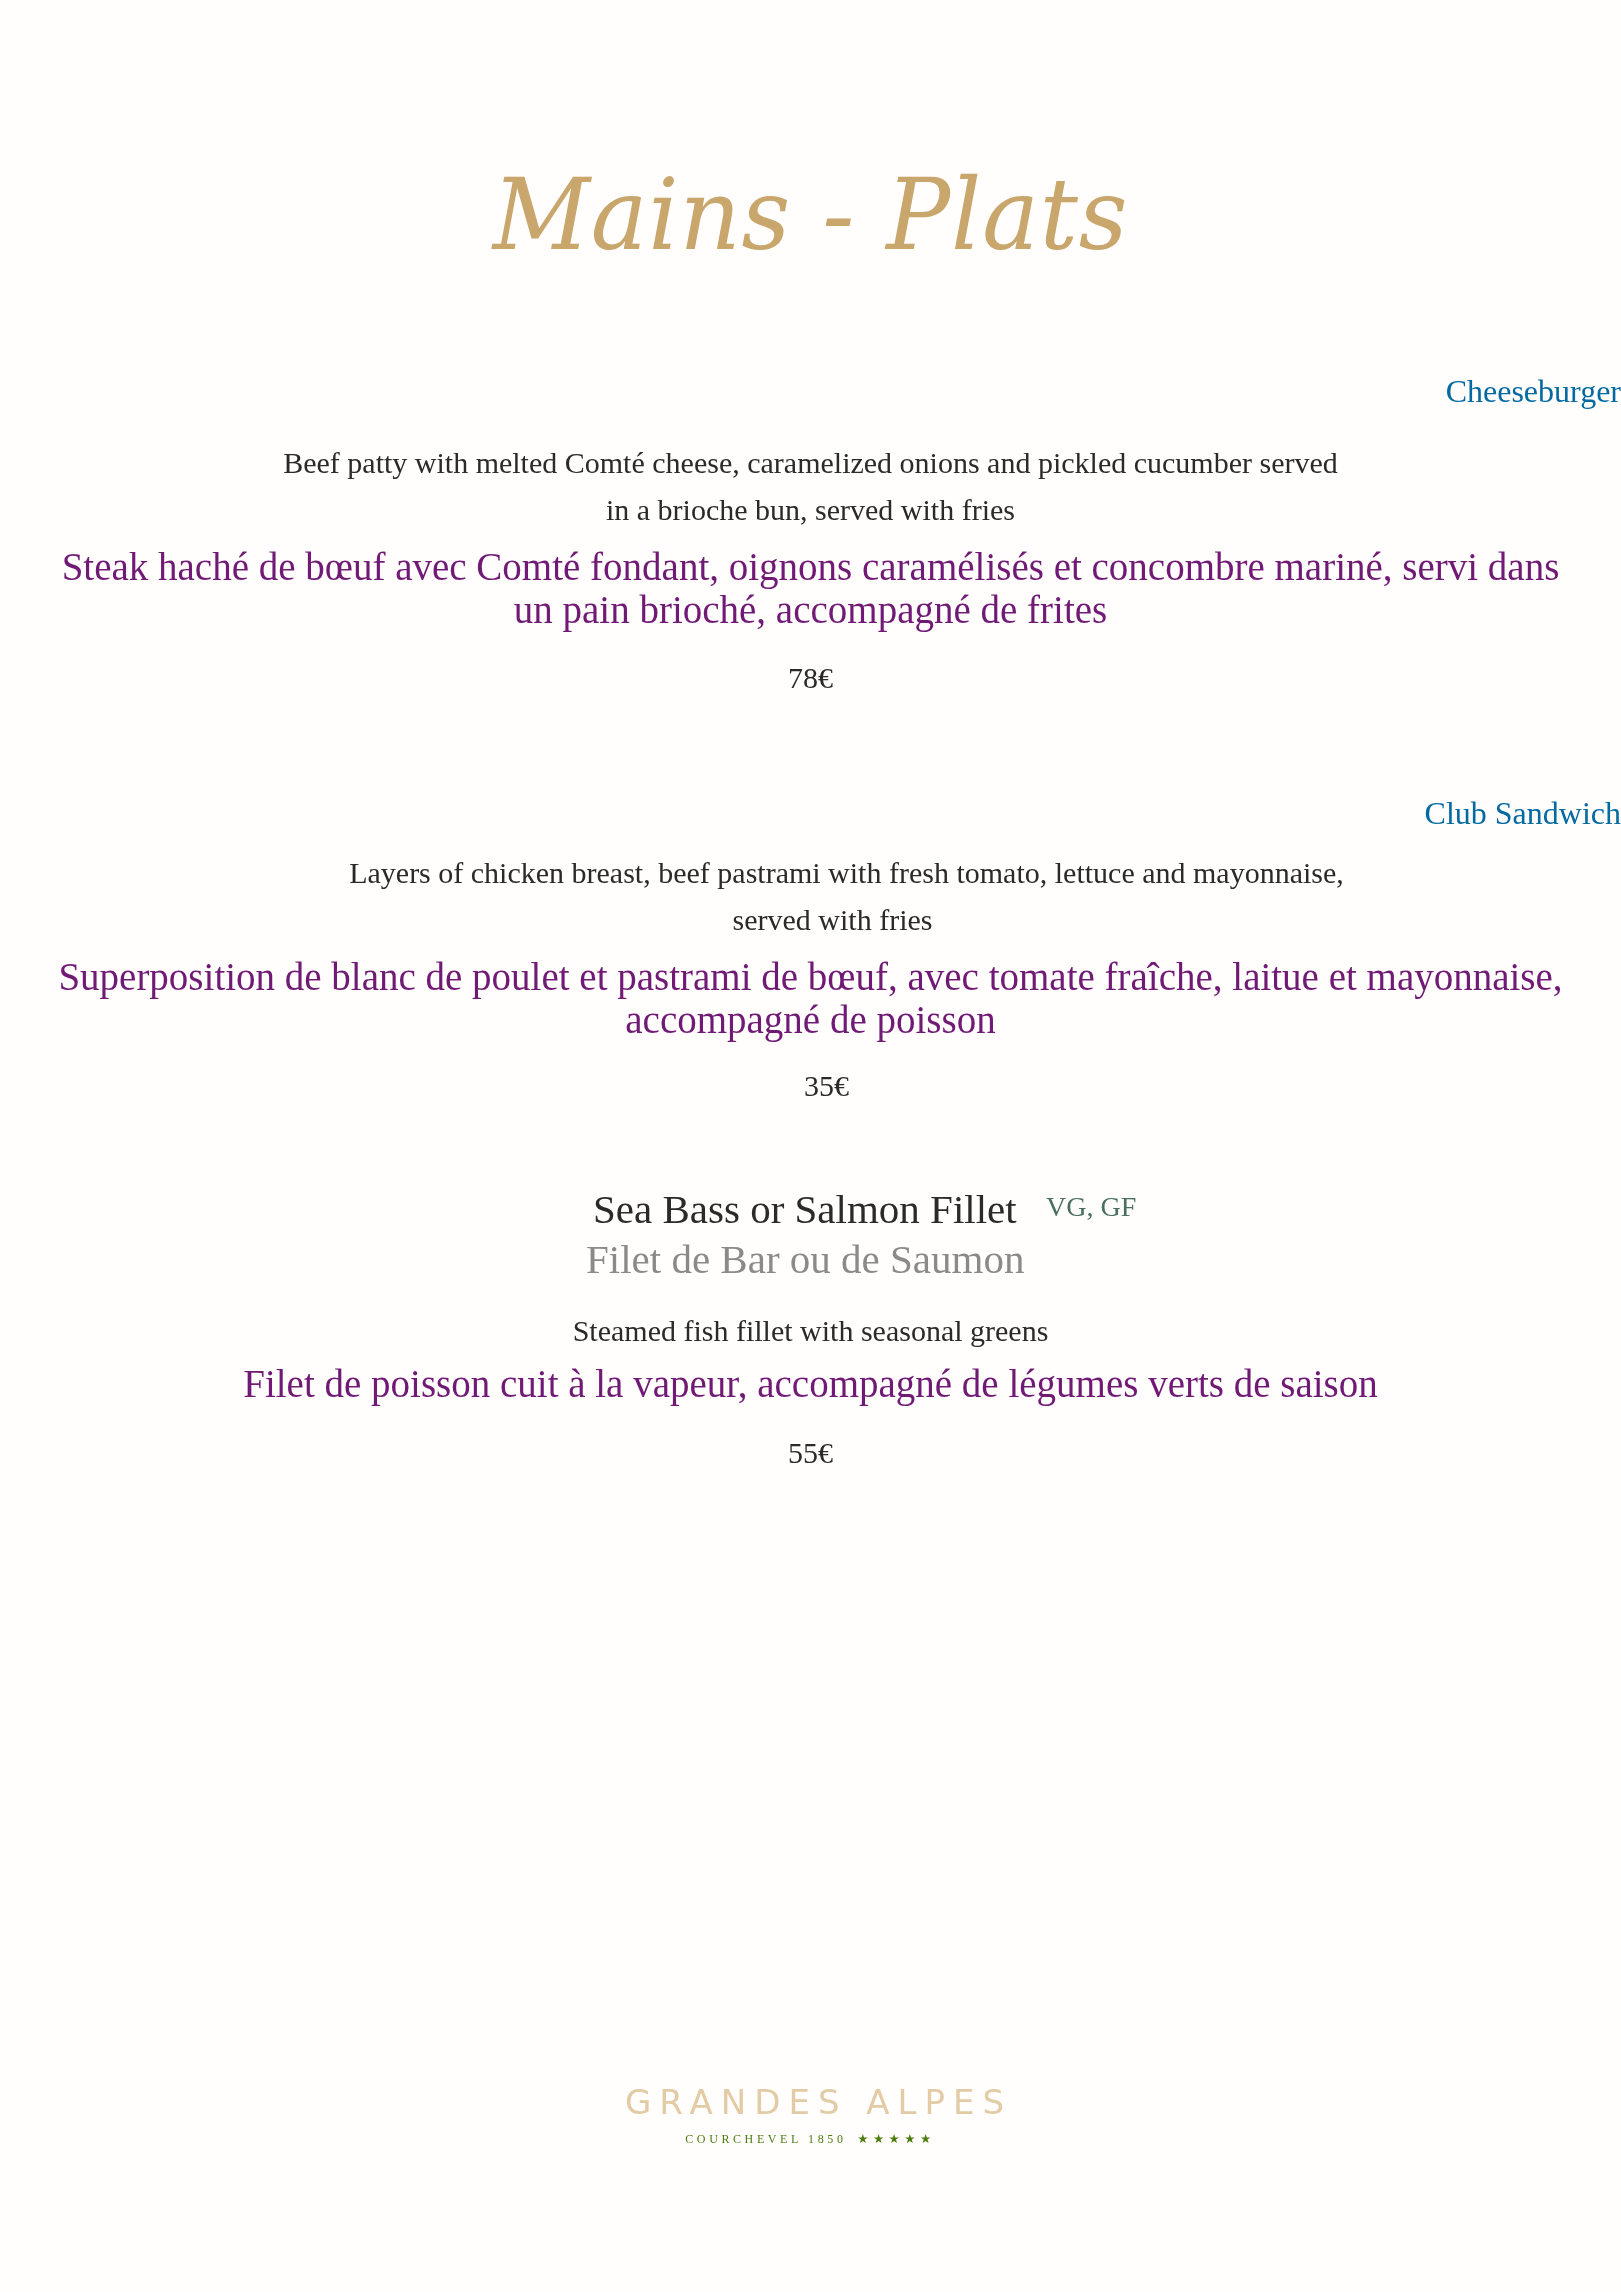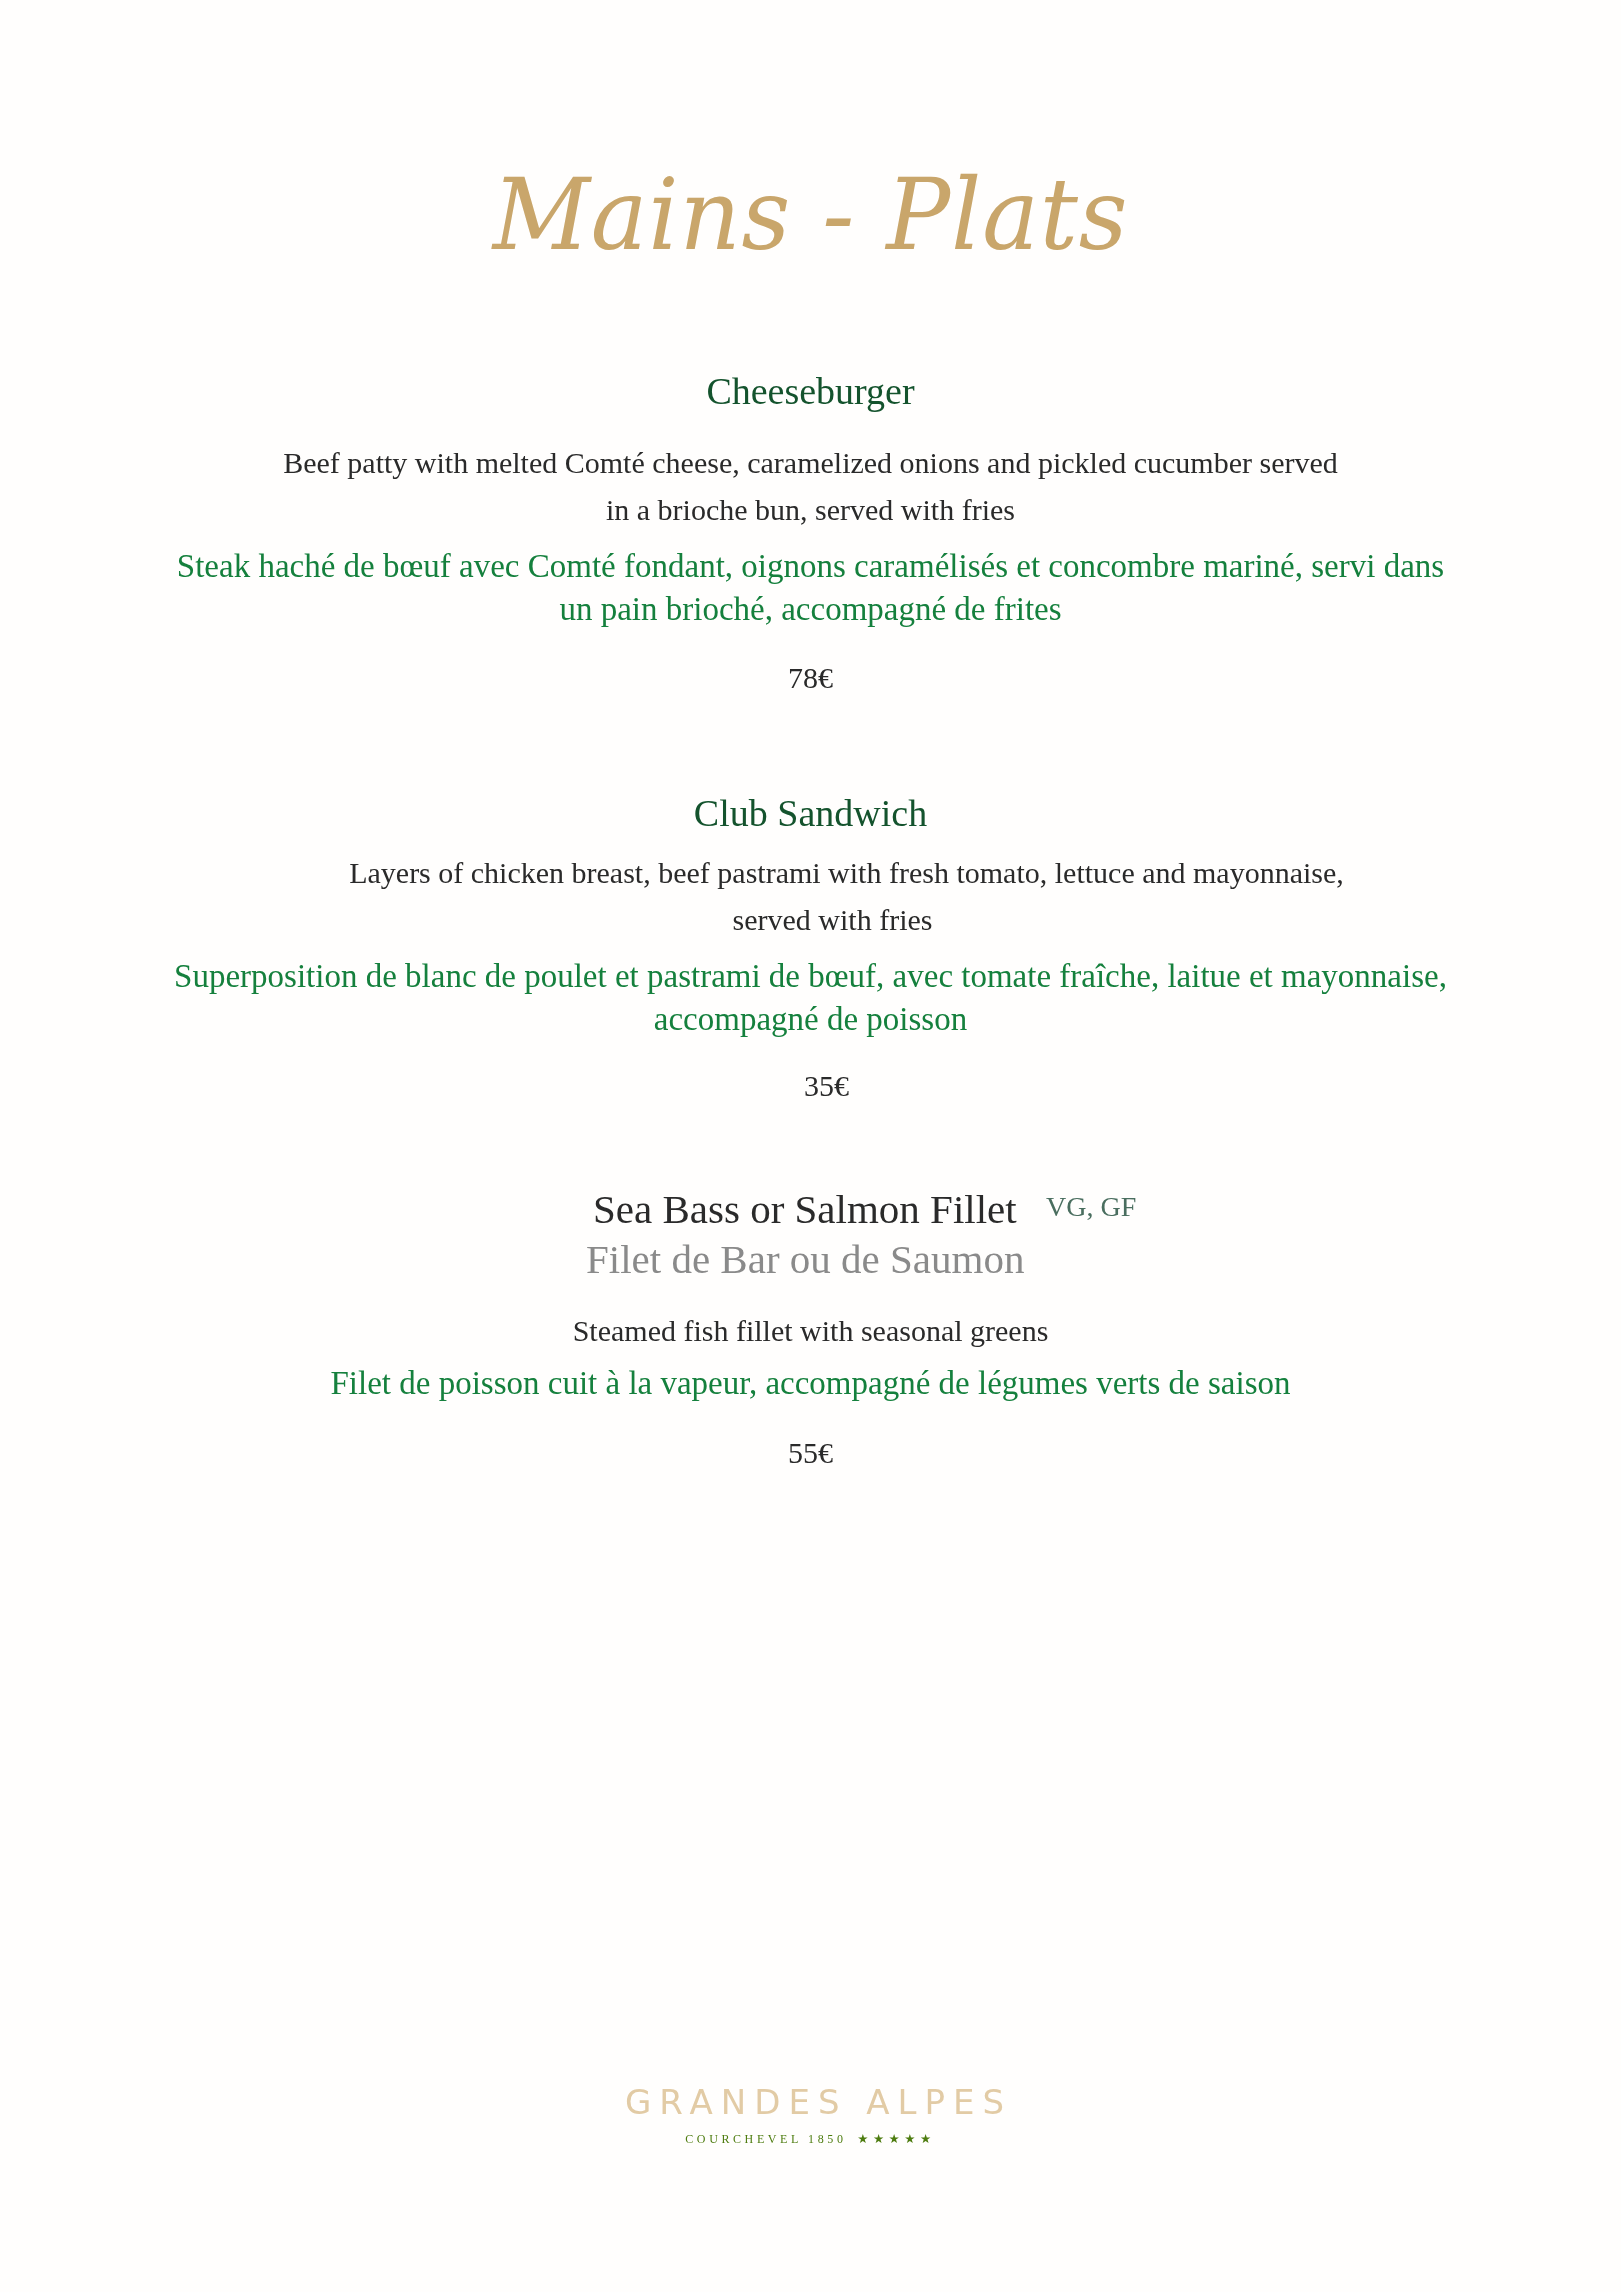--- a/index.html
+++ b/index.html
@@ -2,23 +2,23 @@
 <html style="font-size:14.3px"><head>
 <meta charset="utf-8">
 <style>
   html, body { margin:0; padding:0; background:#fffefd; }
   body { width:1621px; height:2293px; position:relative; overflow:hidden;
          font-family:"Liberation Serif", "DejaVu Serif", serif; color:#2a2a2a; }
   .abs { position:absolute; left:0; width:1621px; text-align:center; }
   .title { top:152px; font-family:"DejaVu Serif", "Liberation Serif", serif; font-style:italic;
            font-size:100px; color:#c9a66b; letter-spacing:0.9px; line-height:125px;
            transform:scaleX(0.95); }
-  .dish-name { font-size:38px; line-height:47px; color:#14532d; }
+  .dish-name { font-size:32px; line-height:47px; color:#0369a1;text-align:right; }
   .en { font-size:30px; line-height:47px; color:#2a2a2a; }
-  .fr { font-size:33px; line-height:43px; color:#15803d; }
+  .fr { font-size:39px; line-height:43px; color:#701a75; }
   .price { font-size:30px; line-height:36px; color:#2a2a2a; }
   .sea-head { position:absolute; top:1184px; left:0; width:1621px; }
   .sea-name { position:absolute; left:593px; top:0; font-size:41px; line-height:50px; color:#2a2a2a; white-space:nowrap; }
   .sea-tags { position:absolute; left:1046px; top:5.4px; font-size:28px; line-height:36px; color:#4a6e5f; white-space:nowrap; }
   .sea-fr { position:absolute; left:586px; top:50px; font-size:41px; line-height:50px; color:#8a8a8a; white-space:nowrap; }
   .footer-brand { top:2082px; font-family:"DejaVu Sans", "Liberation Sans", sans-serif; font-size:34px;
                   letter-spacing:8px; color:#e2cba5; line-height:41px; padding-left:8px; }
   .footer-sub { top:2130px; font-family:Liberation Serif, serif; font-size:12px;
                 letter-spacing:3.6px; color:#4d7c0f; line-height:18px; }
   .footer-sub .stars { letter-spacing:4.5px; margin-left:10.7px; font-size:12.5px; }

